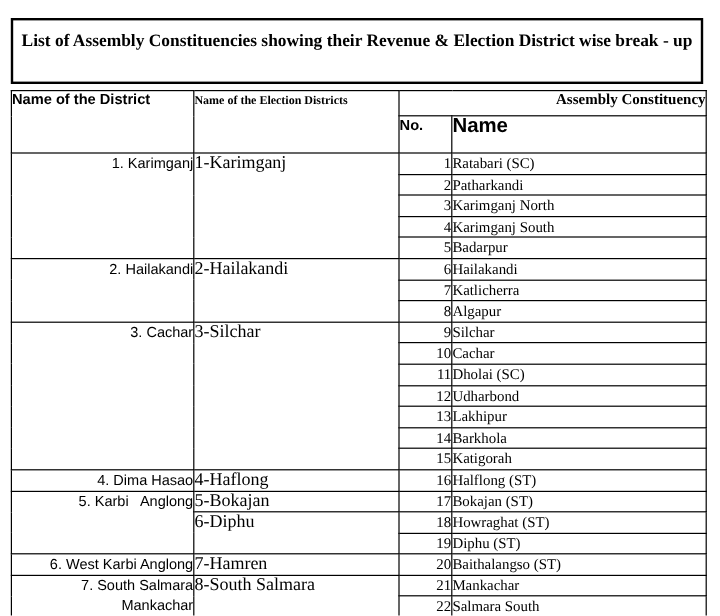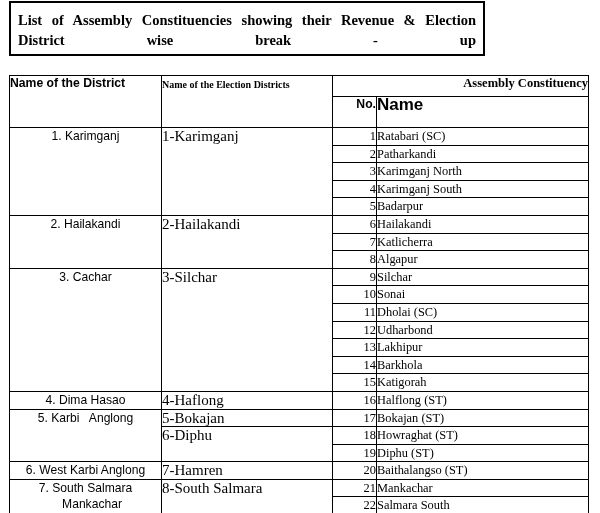--- a/index.html
+++ b/index.html
@@ -19,22 +19,22 @@
     position: relative;
     width: 600px;
     height: 513px;
     background: #ffffff;
   }
 
   
   .title-box {
     position: absolute;
     left: 9px;
-    top: 1px;
-    width: 476px;
+    top: 15px;
+    width: 577px;
     height: 55px;
     box-sizing: border-box;
     border: 2px solid #000000;
     padding: 7px 7px 0 7px;
   }
   .title-text {
     font-family: "Liberation Serif", "DejaVu Serif", serif;
     font-weight: bold;
     font-size: 14.5px;
     line-height: 20px;
@@ -105,42 +105,42 @@
     text-align: right;
     padding: 4px 0 0 0;
     height: 21px;
     box-sizing: border-box;
   }
   th.h-no {
     font-family: "Liberation Sans", "DejaVu Sans", sans-serif;
     font-weight: bold;
     font-size: 12.2px;
     line-height: 15px;
-    text-align: right;
+    text-align: left;
     padding: 2px 0 0 0;
     height: 31px;
     box-sizing: border-box;
   }
   th.h-name {
     font-family: "Liberation Sans", "DejaVu Sans", sans-serif;
     font-weight: bold;
     font-size: 17px;
     line-height: 15px;
     text-align: left;
     padding: 2px 0 0 3px;
     height: 21px;
     box-sizing: border-box;
   }
 
   
   td.d-district {
     font-family: "Liberation Sans", "DejaVu Sans", sans-serif;
     font-size: 12.1px;
     line-height: 16.6px;
-    text-align: center;
+    text-align: right;
     padding: 0 0 0 3px;
     margin-top: 20px;
   }
   td.d-district .dname-justify {
     display: block;
     white-space: pre;
   }
   td.d-district .dname-wrap2 {
     display: block;
     padding-left: 13px;
@@ -244,21 +244,21 @@
           <tr class="body-row">
             <td class="d-district" rowspan="7">
               <span class="dname-justify">3. Cachar</span>
             </td>
             <td class="d-elec" rowspan="7">3-Silchar</td>
             <td class="d-no">9</td>
             <td class="d-name">Silchar</td>
           </tr>
           <tr class="body-row">
             <td class="d-no">10</td>
-            <td class="d-name">Sonai</td>
+            <td class="d-name">Cachar</td>
           </tr>
           <tr class="body-row">
             <td class="d-no">11</td>
             <td class="d-name">Dholai (SC)</td>
           </tr>
           <tr class="body-row">
             <td class="d-no">12</td>
             <td class="d-name">Udharbond</td>
           </tr>
           <tr class="body-row">

